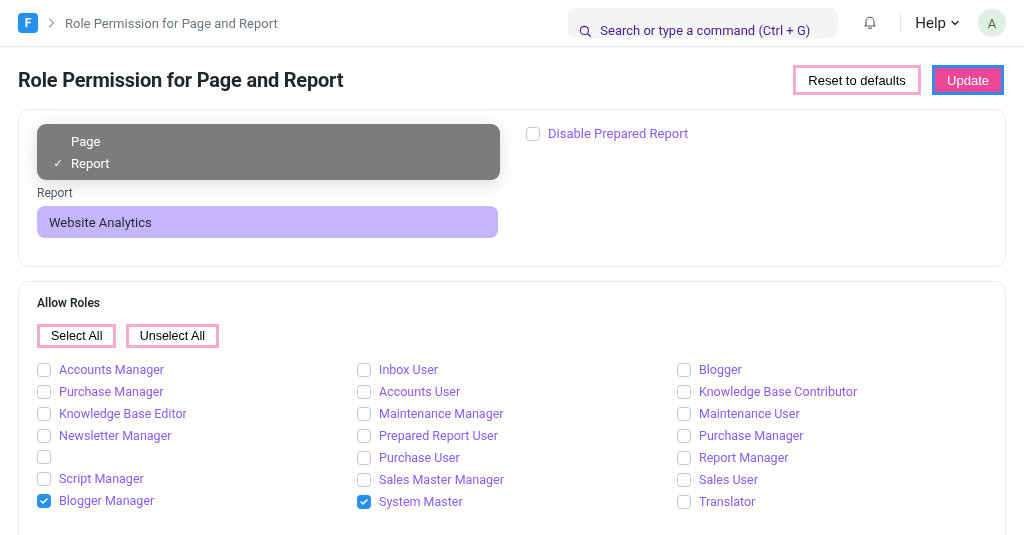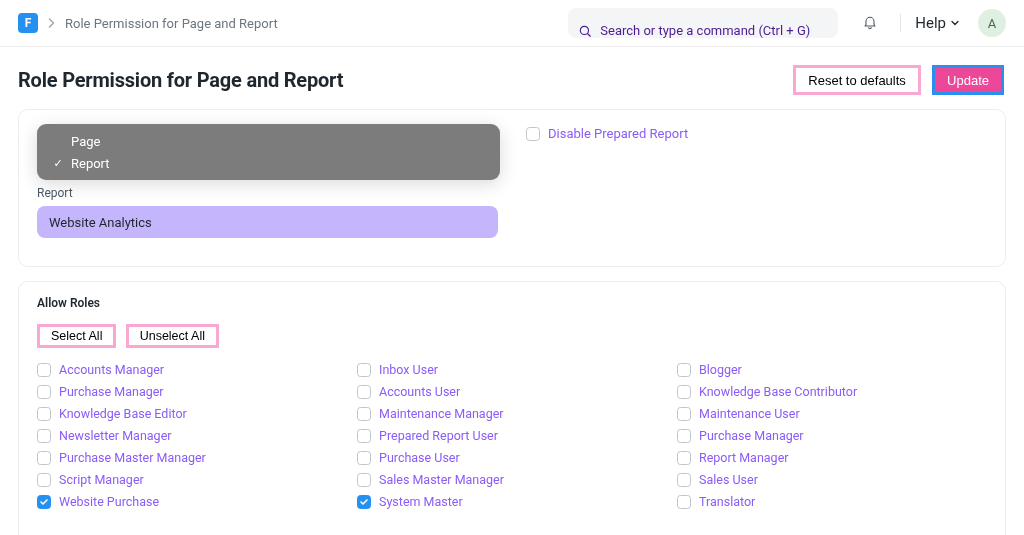--- a/index.html
+++ b/index.html
@@ -149,33 +149,32 @@
         <div class="checkbox-row">
           <span class="chk"></span>
           <span class="chk-label">Knowledge Base Editor</span>
         </div>
         <div class="checkbox-row">
           <span class="chk"></span>
           <span class="chk-label">Newsletter Manager</span>
         </div>
         <div class="checkbox-row">
           <span class="chk"></span>
-          <span class="chk-label">Purchase Master Manager</span>
         </div>
         <div class="checkbox-row">
           <span class="chk"></span>
           <span class="chk-label">Script Manager</span>
         </div>
         <div class="checkbox-row">
           <span class="chk checked">
             <svg width="10" height="10" viewBox="0 0 10 10">
               <path d="M2 5l2 2 4-4" stroke="#fff" stroke-width="1.6" fill="none" stroke-linecap="round" stroke-linejoin="round"></path>
             </svg>
           </span>
-          <span class="chk-label">Website Purchase</span>
+          <span class="chk-label">Blogger Manager</span>
         </div>
       </div>
       <div class="role-col">
         <div class="checkbox-row">
           <span class="chk"></span>
           <span class="chk-label">Inbox User</span>
         </div>
         <div class="checkbox-row">
           <span class="chk"></span>
           <span class="chk-label">Accounts User</span>

